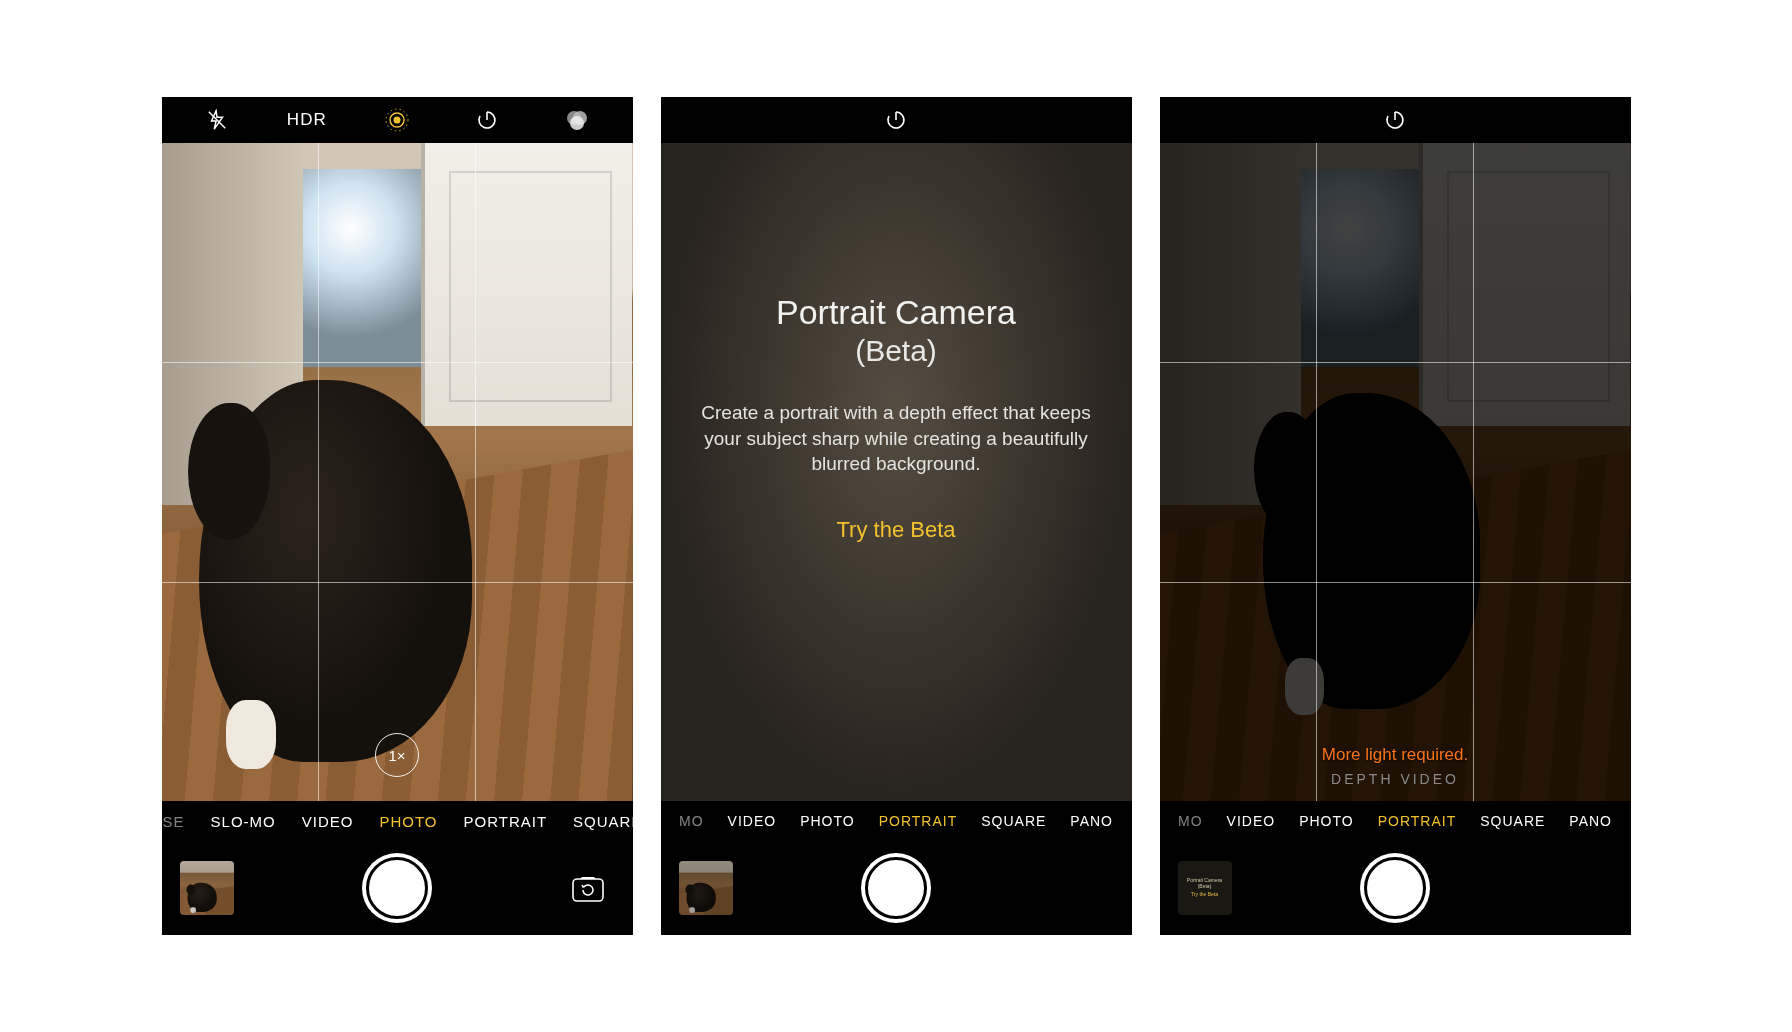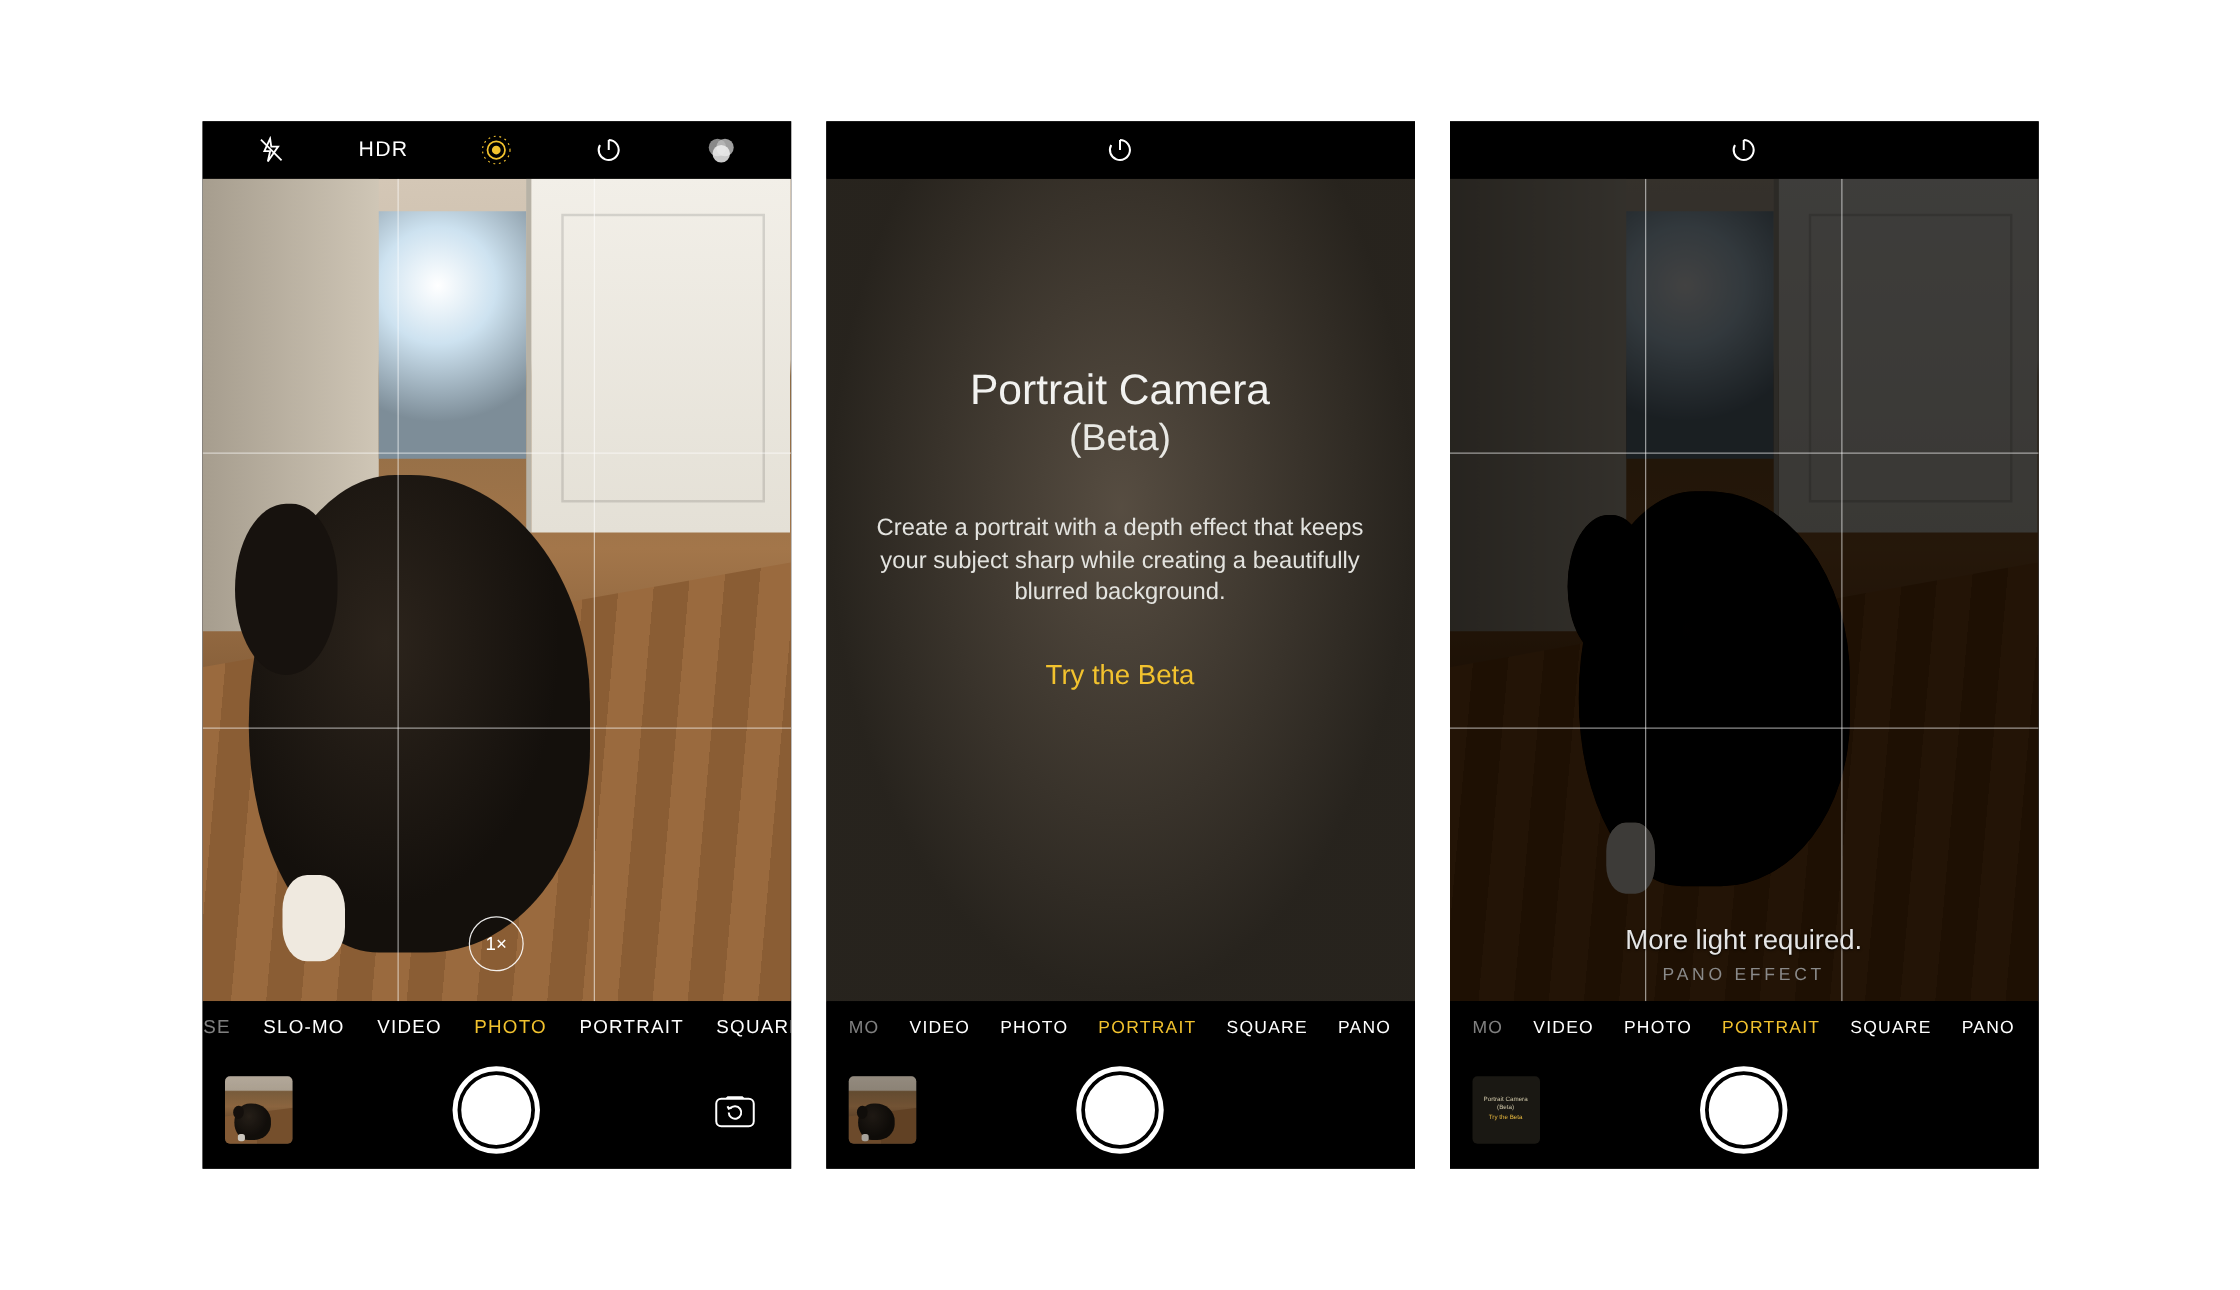--- a/index.html
+++ b/index.html
@@ -104,35 +104,35 @@
     width:44px; height:44px; border:1.5px solid rgba(255,255,255,0.9);
     border-radius:50%; color:#fff; font-size:15px; display:flex;
     align-items:center; justify-content:center;
   }
   
   .status-wrap{
     position:absolute; bottom:14px; left:0; right:0;
     display:flex; flex-direction:column; align-items:center; gap:6px;
   }
   .status-msg{
-    color:#e5e5e5; font-size:22px; text-shadow:0 1px 2px rgba(0,0,0,0.8);
+    color:#f97316; font-size:17px; text-shadow:0 1px 2px rgba(0,0,0,0.8);
   }
   .depth-badge{
     color:#8a8a8a; font-size:14px; letter-spacing:3px; font-weight:500;
   }
   
   .intro-overlay{
     position:absolute; inset:0;
     background: radial-gradient(ellipse at 50% 40%, rgba(90,80,68,0.96) 0%, rgba(40,36,30,0.98) 70%);
     color:#eee; display:flex; flex-direction:column; align-items:center; justify-content:flex-start;
     padding: 150px 40px 0; text-align:center;
   }
   .intro-title{ font-size:34px; font-weight:400; color:#f2f2f0; }
   .intro-sub  { font-size:30px; font-weight:300; margin-top:2px; color:#e8e8e4;}
-  .intro-desc { font-size:19px; line-height:1.35; margin-top:42px; color:#e3e3df; }
+  .intro-desc { font-size:19px; line-height:1.35; margin-top:32px; color:#e3e3df; }
   .intro-cta  { font-size:22px; margin-top:40px; color:#f2c22e; }
   
   .modes{
     height:40px; background:#000; display:flex; align-items:center; justify-content:center;
     gap:26px; color:#fff; font-size:15px; letter-spacing:1px;
     flex-shrink:0; overflow:hidden; padding:0 6px;
   }
   .modes.edge { gap:24px; font-size:14px; }
   .mode{ white-space:nowrap; }
   .mode.frag{ opacity:0.5; letter-spacing:1px;}
@@ -301,21 +301,21 @@
       <div class="dog" style="left:22%; bottom:14%; width:46%; height:48%;"></div>
     </div>
     <div class="gridlines">
       <div class="gl v1"></div>
         <div class="gl v2"></div>
         <div class="gl h1"></div>
         <div class="gl h2"></div>
     </div>
     <div class="status-wrap">
       <div class="status-msg">More light required.</div>
-      <div class="depth-badge">PANO EFFECT</div>
+      <div class="depth-badge">DEPTH VIDEO</div>
     </div>
   </div>
 
   <div class="modes edge">
     <span class="mode frag">MO</span>
     <span class="mode">VIDEO</span>
     <span class="mode">PHOTO</span>
     <span class="mode selected">PORTRAIT</span>
     <span class="mode">SQUARE</span>
     <span class="mode">PANO</span>

